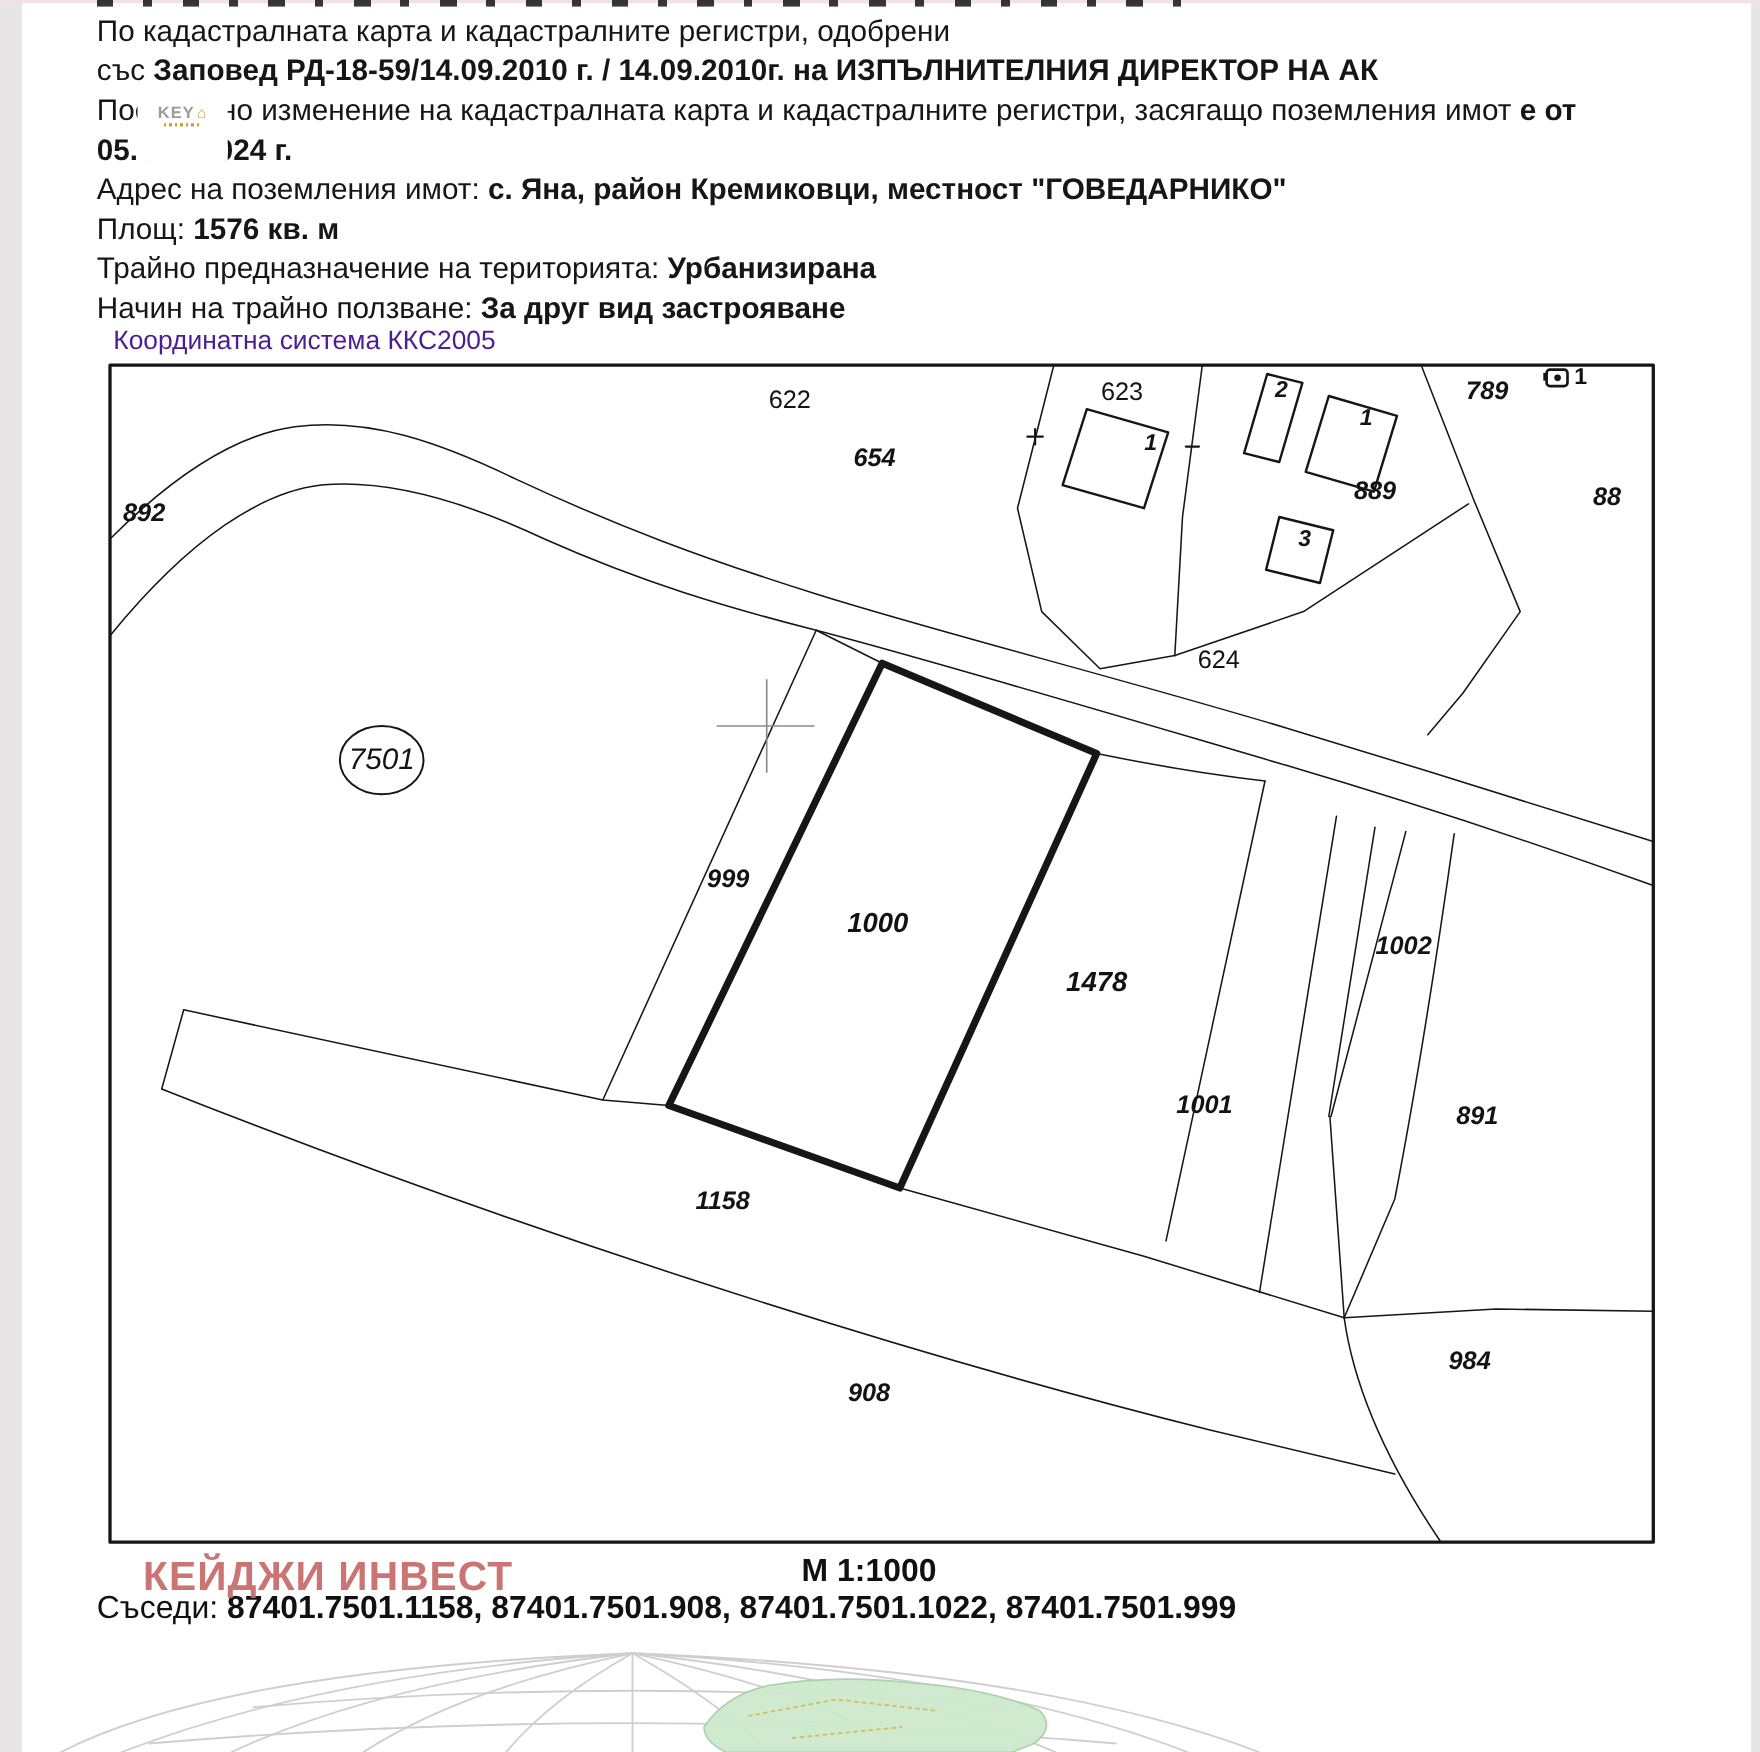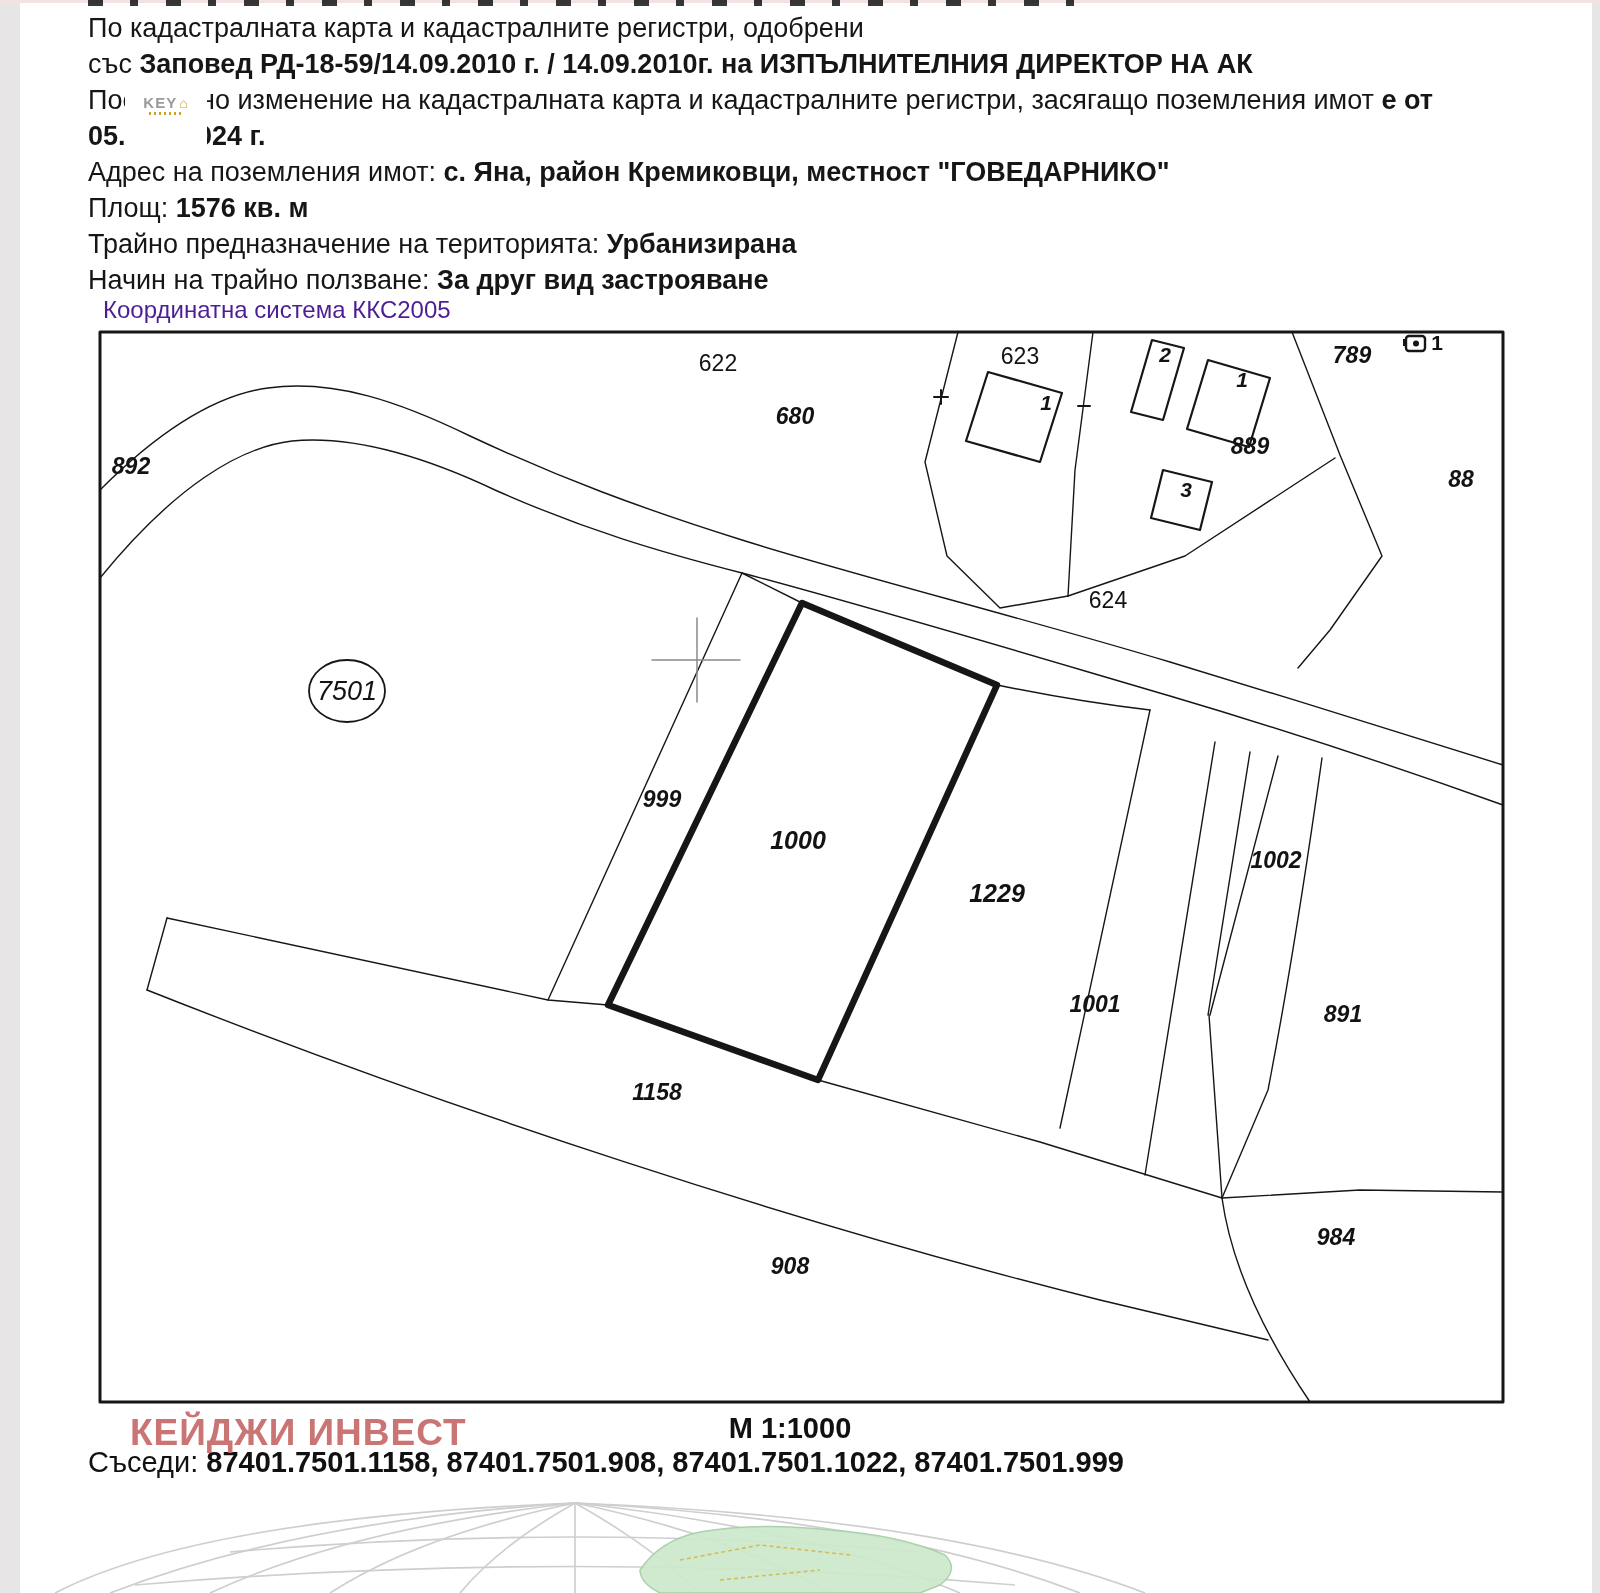--- a/index.html
+++ b/index.html
@@ -144,34 +144,34 @@
     <path d="M 135,1585 Q 575,1548 1015,1585"></path>
   </g>
   <g>
     <path d="M 640,1570 Q 660,1540 700,1532 Q 760,1522 830,1530 Q 900,1535 945,1555 Q 960,1570 940,1585 L 920,1593 L 660,1593 Q 640,1583 640,1570 Z" fill="#cde9cd" stroke="#a8cfa8" stroke-width="1.5" opacity="0.95"></path>
     <path d="M 680,1560 L 760,1545 L 850,1555 M 720,1580 L 820,1570" fill="none" stroke="#d4b84a" stroke-width="1.6" stroke-dasharray="4 3" opacity="0.9"></path>
   </g>
 </svg>
 
 <div id="map-labels">
     <div class="map-label plain" style="left: 718px; top: 363px;">622</div>
-    <div class="map-label parcel" style="left: 795px; top: 416px;">680</div>
+    <div class="map-label parcel" style="left: 795px; top: 416px;">654</div>
     <div class="map-label parcel" style="left: 131px; top: 466px;">892</div>
     <div class="map-label plain" style="left: 1020px; top: 356px;">623</div>
     <div class="map-label house" style="left: 1046px; top: 403px;">1</div>
     <div class="map-label house" style="left: 1165px; top: 355px;">2</div>
     <div class="map-label house" style="left: 1242px; top: 380px;">1</div>
     <div class="map-label house" style="left: 1186px; top: 490px;">3</div>
     <div class="map-label parcel" style="left: 1352px; top: 355px;">789</div>
     <div class="map-label parcel" style="left: 1250px; top: 446px; text-align: right;">889</div>
-    <div class="map-label parcel" style="left: 1461px; top: 452px; margin-top: 27px;">88</div>
+    <div class="map-label parcel" style="left: 1461px; top: 452px;">88</div>
     <div class="map-label plain" style="left: 1108px; top: 564px; margin-top: 36px;">624</div>
     <div class="map-label parcel" style="left: 662px; top: 799px;">999</div>
     <div class="map-label parcel big" style="left: 798px; top: 840px;">1000</div>
-    <div class="map-label parcel big" style="left: 997px; top: 893px;">1229</div>
+    <div class="map-label parcel big" style="left: 997px; top: 893px;">1478</div>
     <div class="map-label parcel" style="left: 1095px; top: 1004px;">1001</div>
     <div class="map-label parcel" style="left: 1276px; top: 860px;">1002</div>
     <div class="map-label parcel" style="left: 1343px; top: 1014px;">891</div>
     <div class="map-label parcel" style="left: 657px; top: 1092px;">1158</div>
     <div class="map-label parcel" style="left: 790px; top: 1266px;">908</div>
     <div class="map-label parcel" style="left: 1336px; top: 1237px;">984</div>
   </div>
 <div id="region-7501">7501</div>
 <div id="camera-num">1</div>
 

